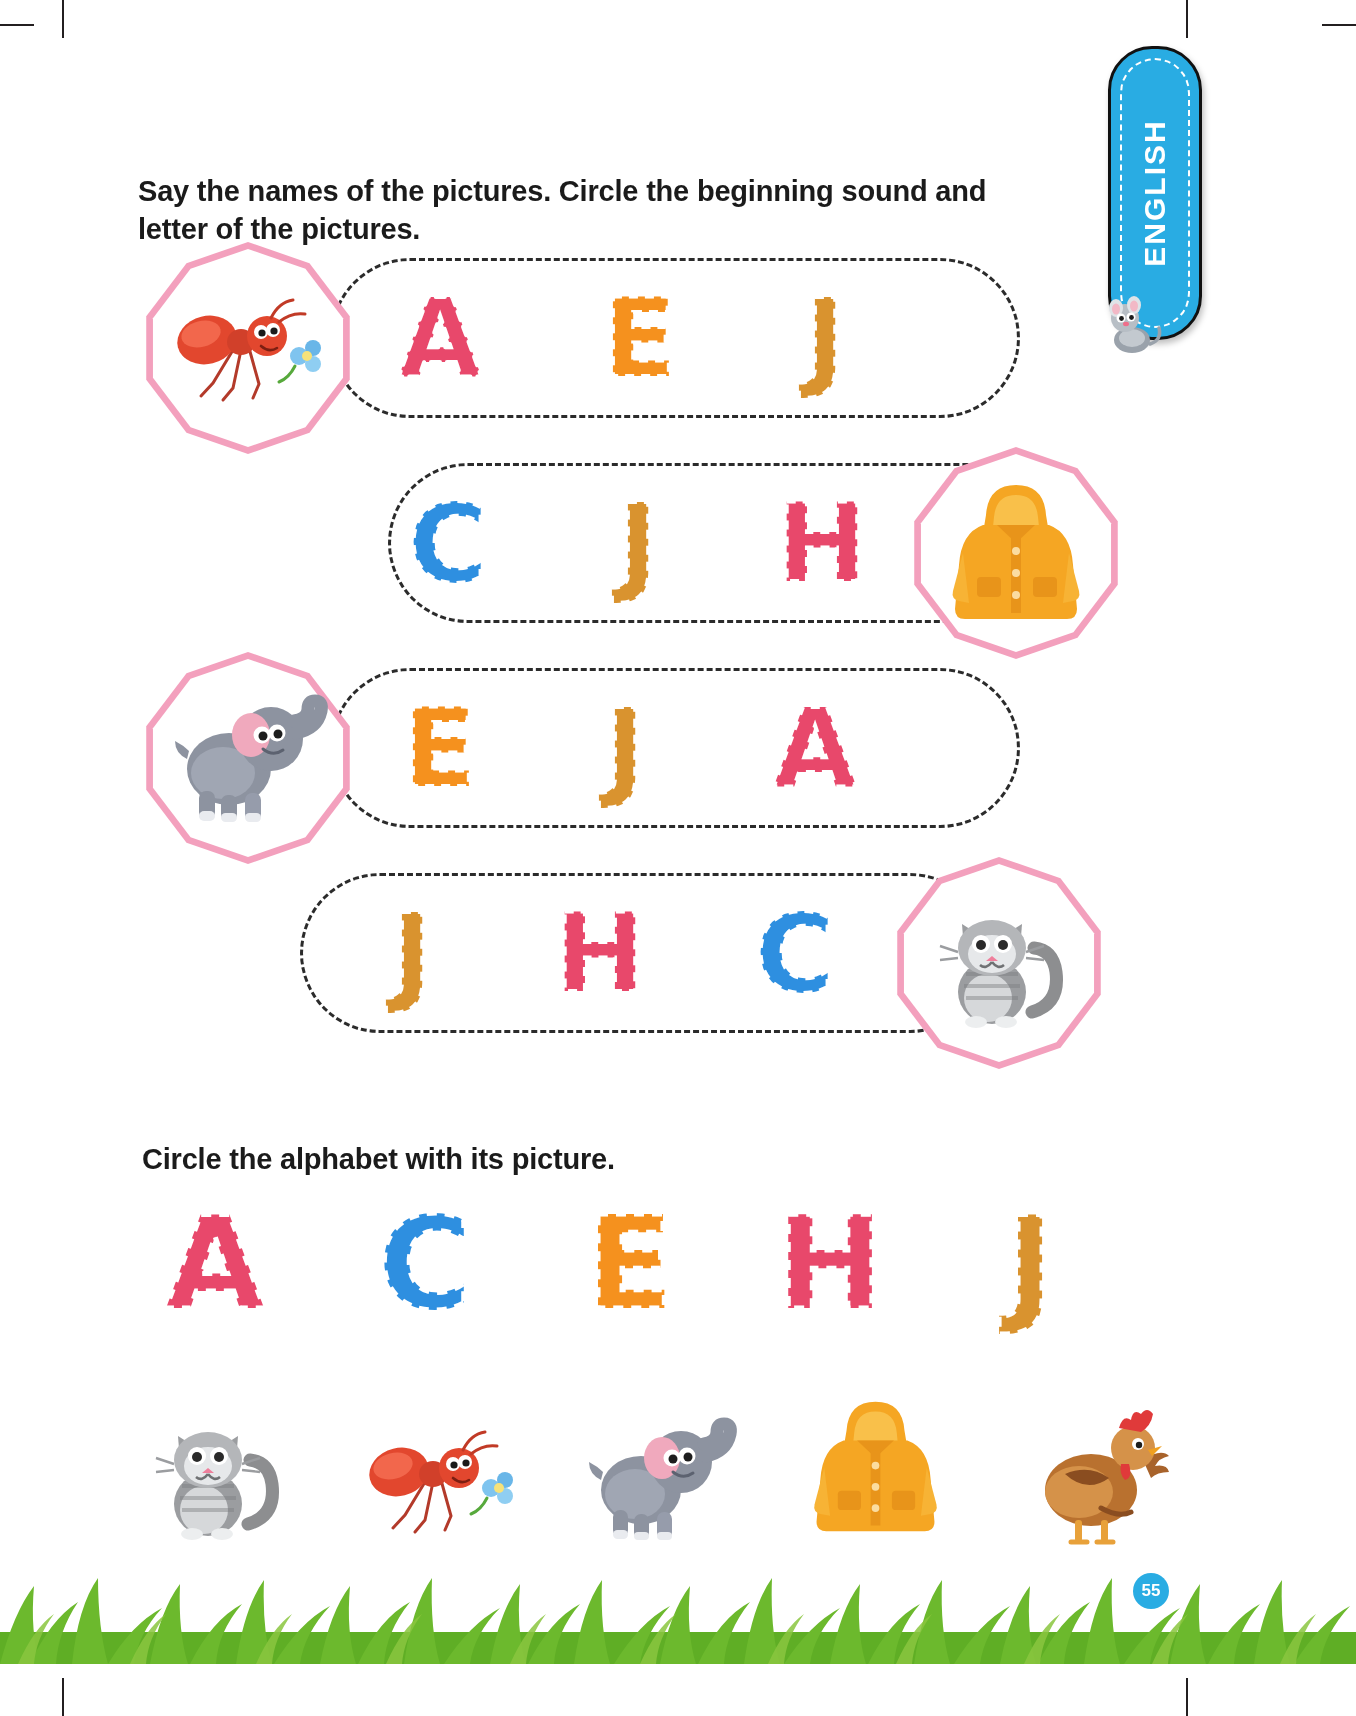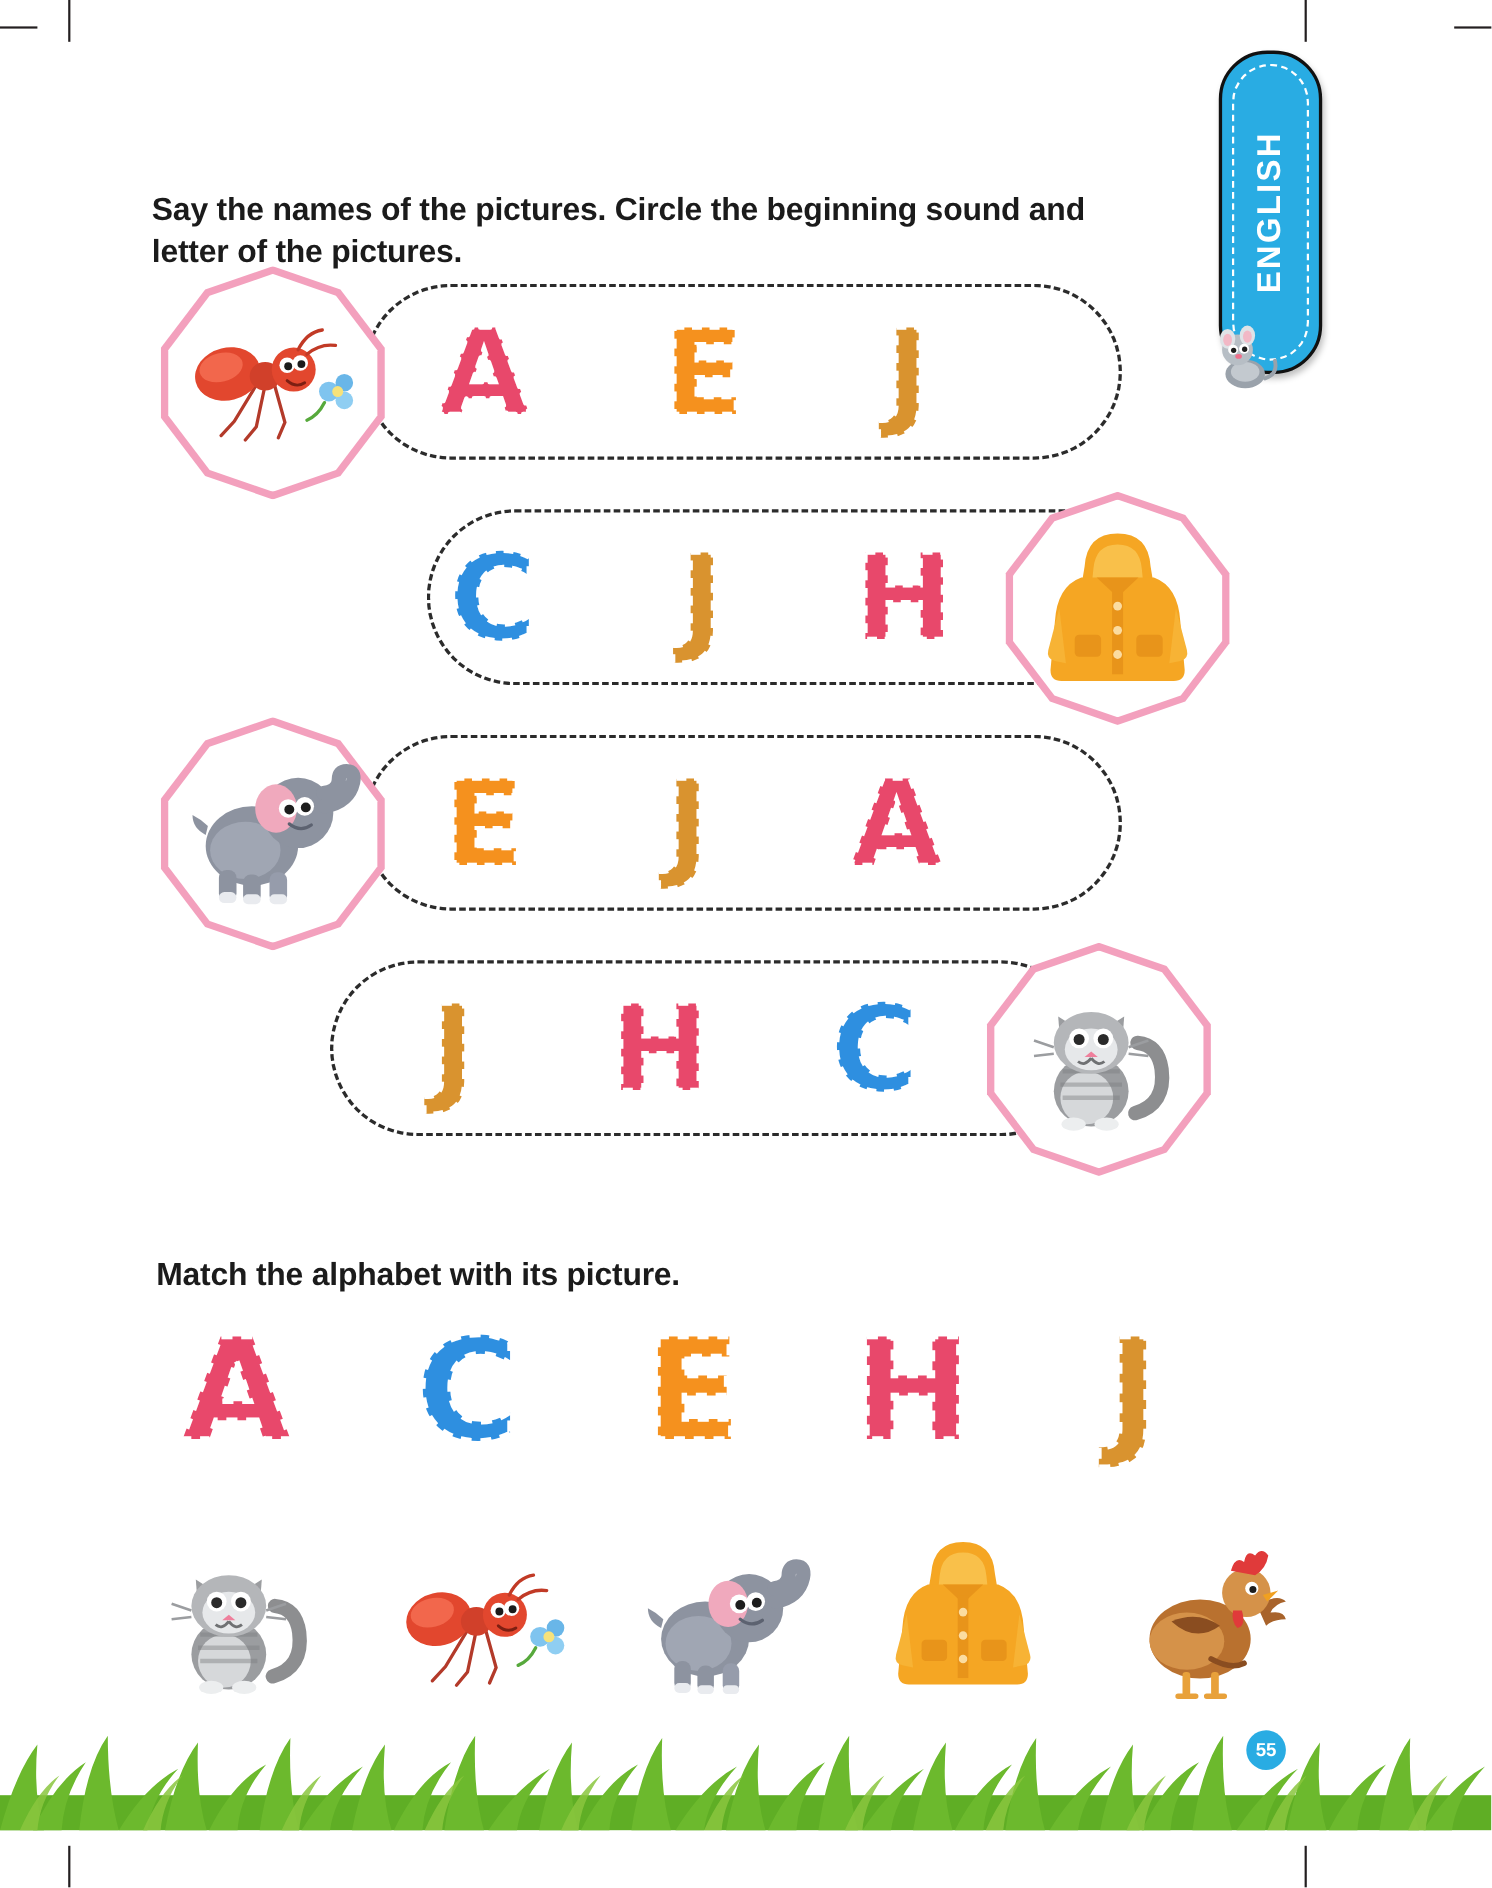--- a/index.html
+++ b/index.html
@@ -434,21 +434,21 @@
 
   <div class="letter" style="left:735px; top:899px; width:120px;">
     <span class="glyph">
       <svg width="120" height="110" viewBox="0 0 120 110">
         <text x="60" y="92" text-anchor="middle" font-family="DejaVu Sans, sans-serif" font-size="108" font-weight="bold" fill="#2e8fe0">C</text>
         <text x="60" y="92" text-anchor="middle" font-family="DejaVu Sans, sans-serif" font-size="108" font-weight="bold" fill="none" stroke="#ffffff" stroke-width="4" stroke-dasharray="9 7">C</text>
       </svg>
     </span>
   </div>
 
-  <div class="heading" id="heading-2">Match the alphabet with its picture.</div>
+  <div class="heading" id="heading-2">Circle the alphabet with its picture.</div>
 
   <div class="letter letter-lg" style="left:145px; top:1200px; width:140px;">
     <span class="glyph">
       <svg width="140" height="130" viewBox="0 0 140 130">
         <text x="70" y="108" text-anchor="middle" font-family="DejaVu Sans, sans-serif" font-size="128" font-weight="bold" fill="#e8486b">A</text>
         <text x="70" y="108" text-anchor="middle" font-family="DejaVu Sans, sans-serif" font-size="128" font-weight="bold" fill="none" stroke="#ffffff" stroke-width="5" stroke-dasharray="10 8">A</text>
       </svg>
     </span>
   </div>
 

